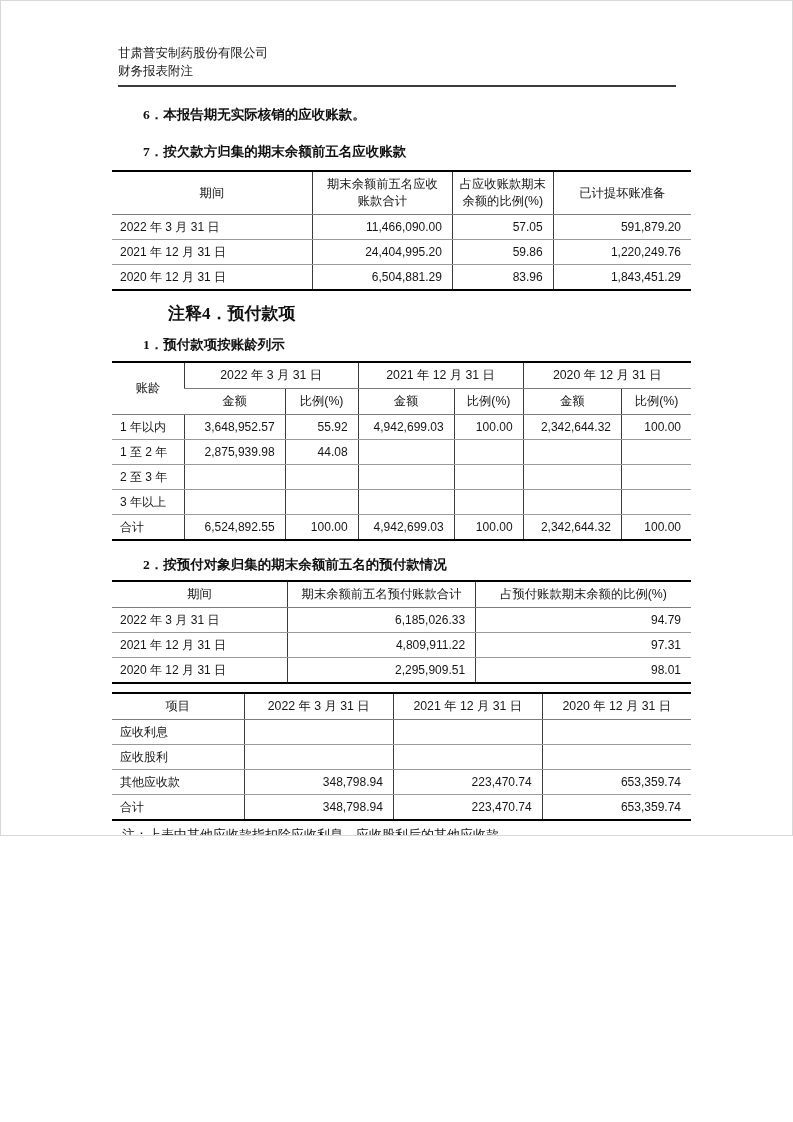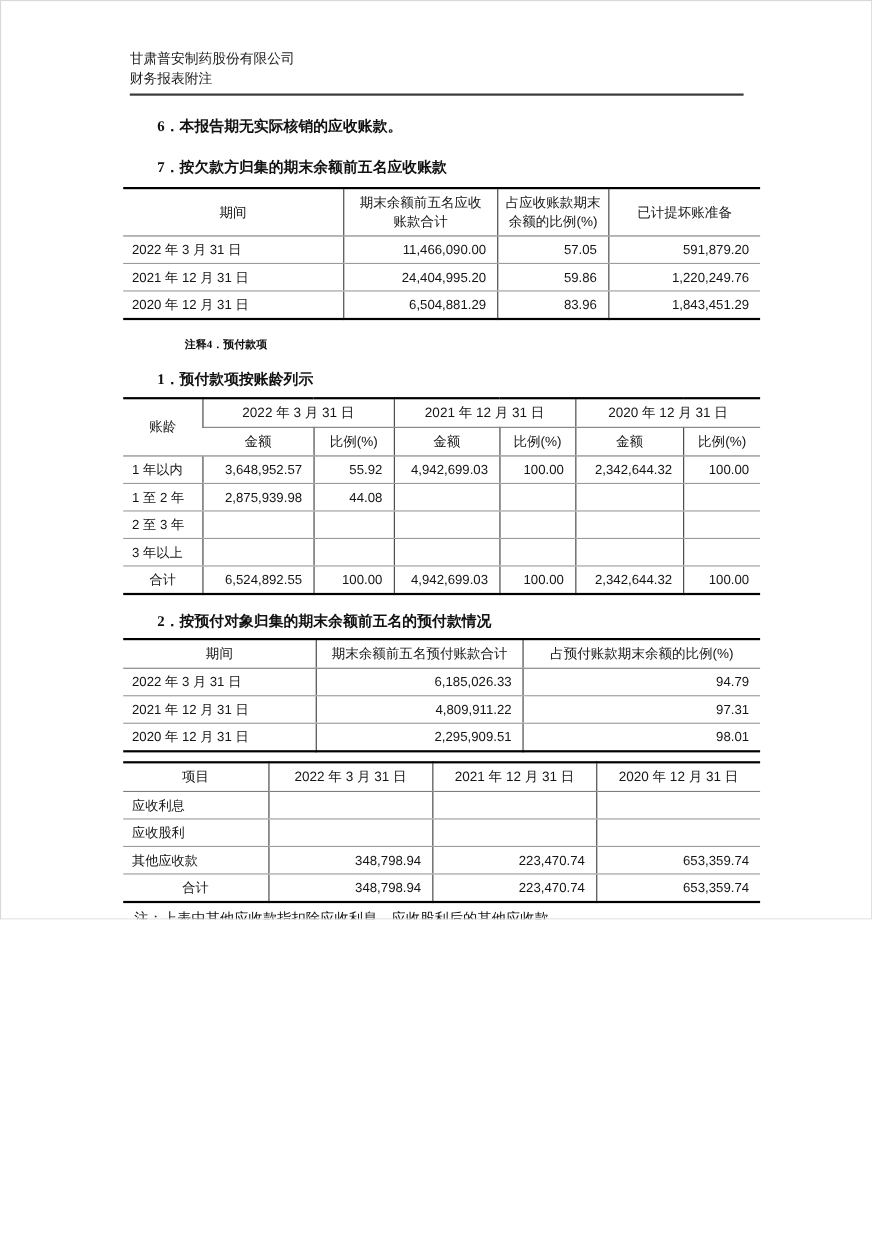--- a/index.html
+++ b/index.html
@@ -12,21 +12,21 @@
     font-family:"Liberation Serif", serif;
     color:#111;
     outline:1px solid #d8d8d8;
     outline-offset:-1px;
     overflow:hidden;
   }
   .hdr{margin-left:10px;font-size:12.5px;line-height:18px;color:#1a1a1a;}
   .hdr-rule{margin-left:10px;margin-top:5px;width:558px;height:2px;background:#3a3a3a;}
   .para{margin:36px 0 0 30px;font-size:13.5px;line-height:18px;}
   .h-num{margin:19px 0 0 35px;font-size:13.5px;line-height:18px;font-weight:bold;}
-  .h-note{margin:14px 0 0 60px;font-size:10px;line-height:18px;font-weight:bold;}
+  .h-note{margin:14px 0 0 60px;font-size:17px;line-height:18px;font-weight:bold;}
   .h-sec{margin:20px 0 0 42px;font-size:14px;line-height:18px;font-weight:bold;}
   .note-line{margin:5px 0 0 14px;font-size:13px;line-height:18px;}
   .footer{position:absolute;left:0;right:0;top:1040px;text-align:center;font-size:13px;letter-spacing:1px;}
 
   table.fin{
     width:579px;
     margin-left:4px;
     border-collapse:collapse;
     table-layout:fixed;
     border-top:2.5px solid #000;
@@ -46,21 +46,21 @@
   table.fin td{
     padding:3px 8px;
     vertical-align:middle;
     border-bottom:1px solid #9a9a9a;
     height:18px;
   }
   table.fin tr>*+*{border-left:1px solid #3c3c3c;}
   table.fin tbody tr:last-child td{border-bottom:none;}
   table.fin td.al-left{text-align:left;}
   table.fin td.al-right{text-align:right;padding-right:10px;}
-  table.fin td.al-center{text-align:center;}
+  table.fin td.al-center{text-align:left;}
   .mt-tblA{margin-top:9px;}
   .mt-tblB{margin-top:7px;}
   .mt-tblC{margin-top:6px;}
   .mt-tblD{margin-top:8px;}
   .mt-tblE{margin-top:4px;}
   table.fin.tall-head th{height:20px;}
 </style>
 </head>
 <body>
 

